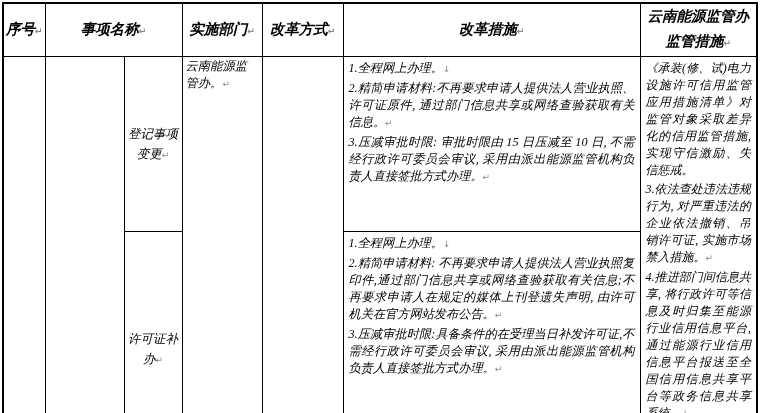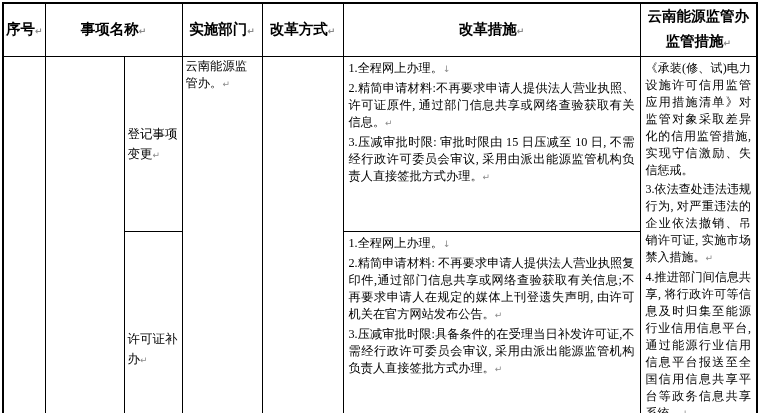--- a/index.html
+++ b/index.html
@@ -8,20 +8,21 @@
     background: #ffffff;
     font-family: "Liberation Serif", "DejaVu Serif", serif;
     color: #000000;
   }
   .page {
     position: relative;
     width: 760px;
     height: 413px;
     background: #ffffff;
     overflow: hidden;
+    font-style: italic;
   }
   table.doc-table {
     position: absolute;
     left: 2px;
     top: 2px;
     width: 754px;
     border-collapse: collapse;
     table-layout: fixed;
     border: 2px solid #000;
   }
@@ -38,21 +39,21 @@
     text-align: center;
     vertical-align: middle;
     line-height: 25px;
     padding: 0 1px;
   }
   tr.header-row { height: 52px; }
   tr.body-row-1 { height: 149px; }
   tr.body-row-2 { height: 200px; }
 
   td.cell-item {
-    text-align: left;
+    text-align: center;
     vertical-align: middle;
     font-size: 12.5px;
     line-height: 20px;
     margin-left: 41px;
   }
   td.cell-dept {
     font-size: 12.3px;
     line-height: 17px;
     text-align: left;
   }

